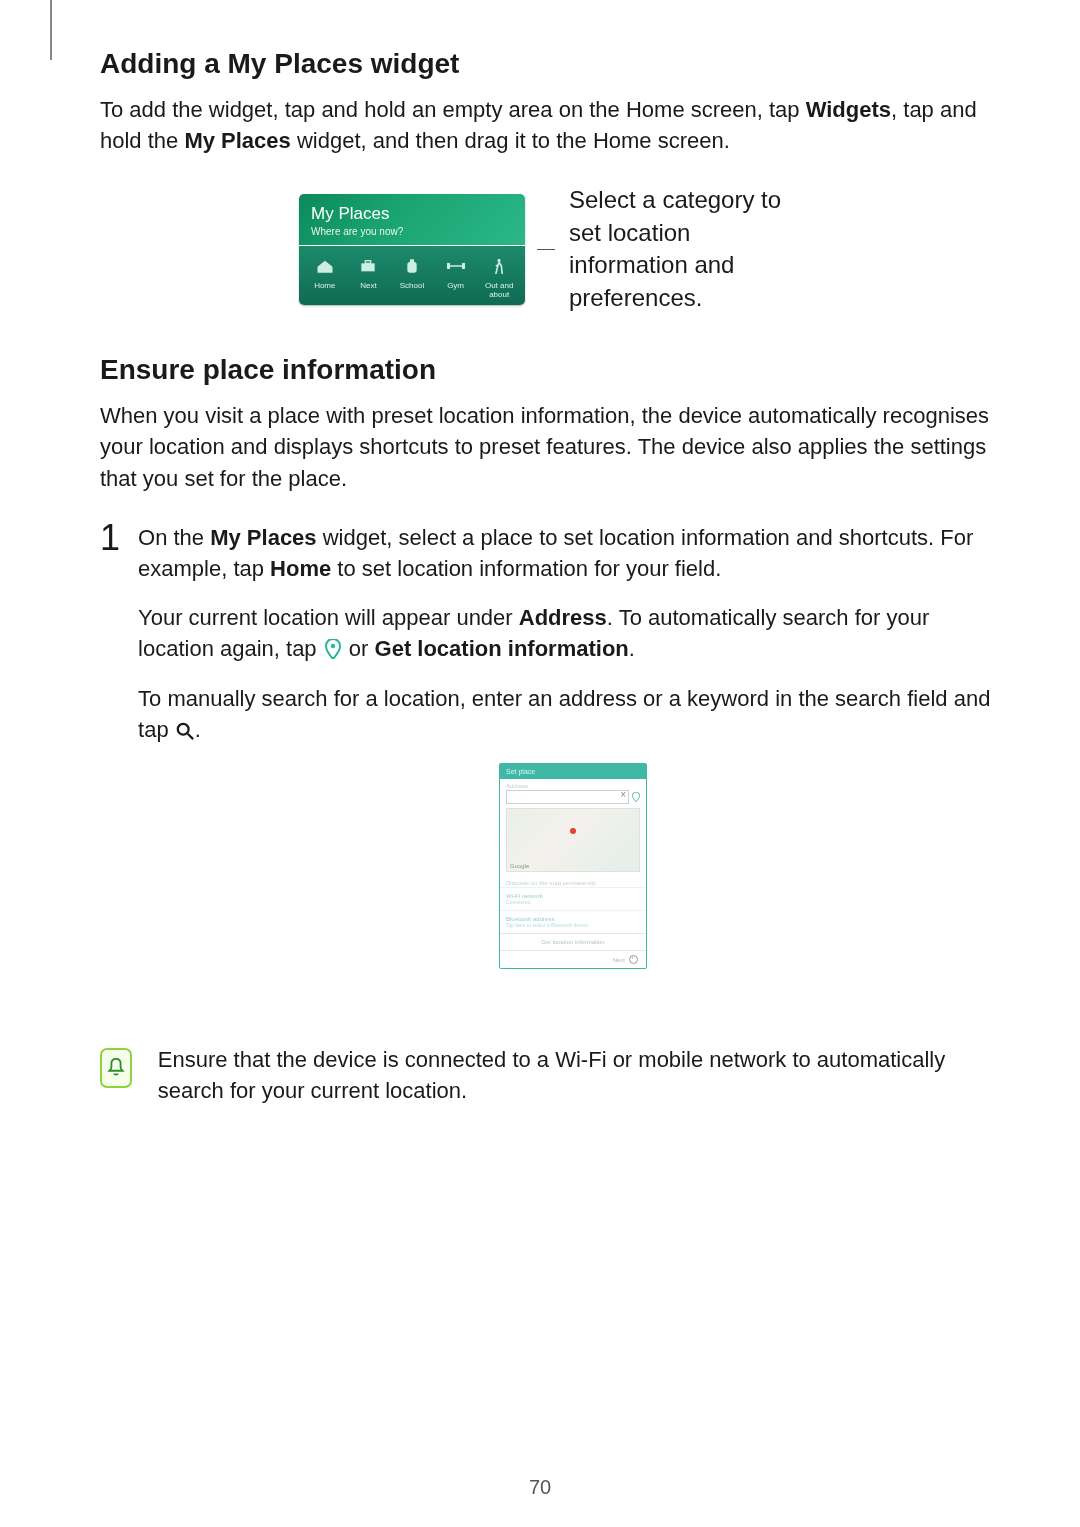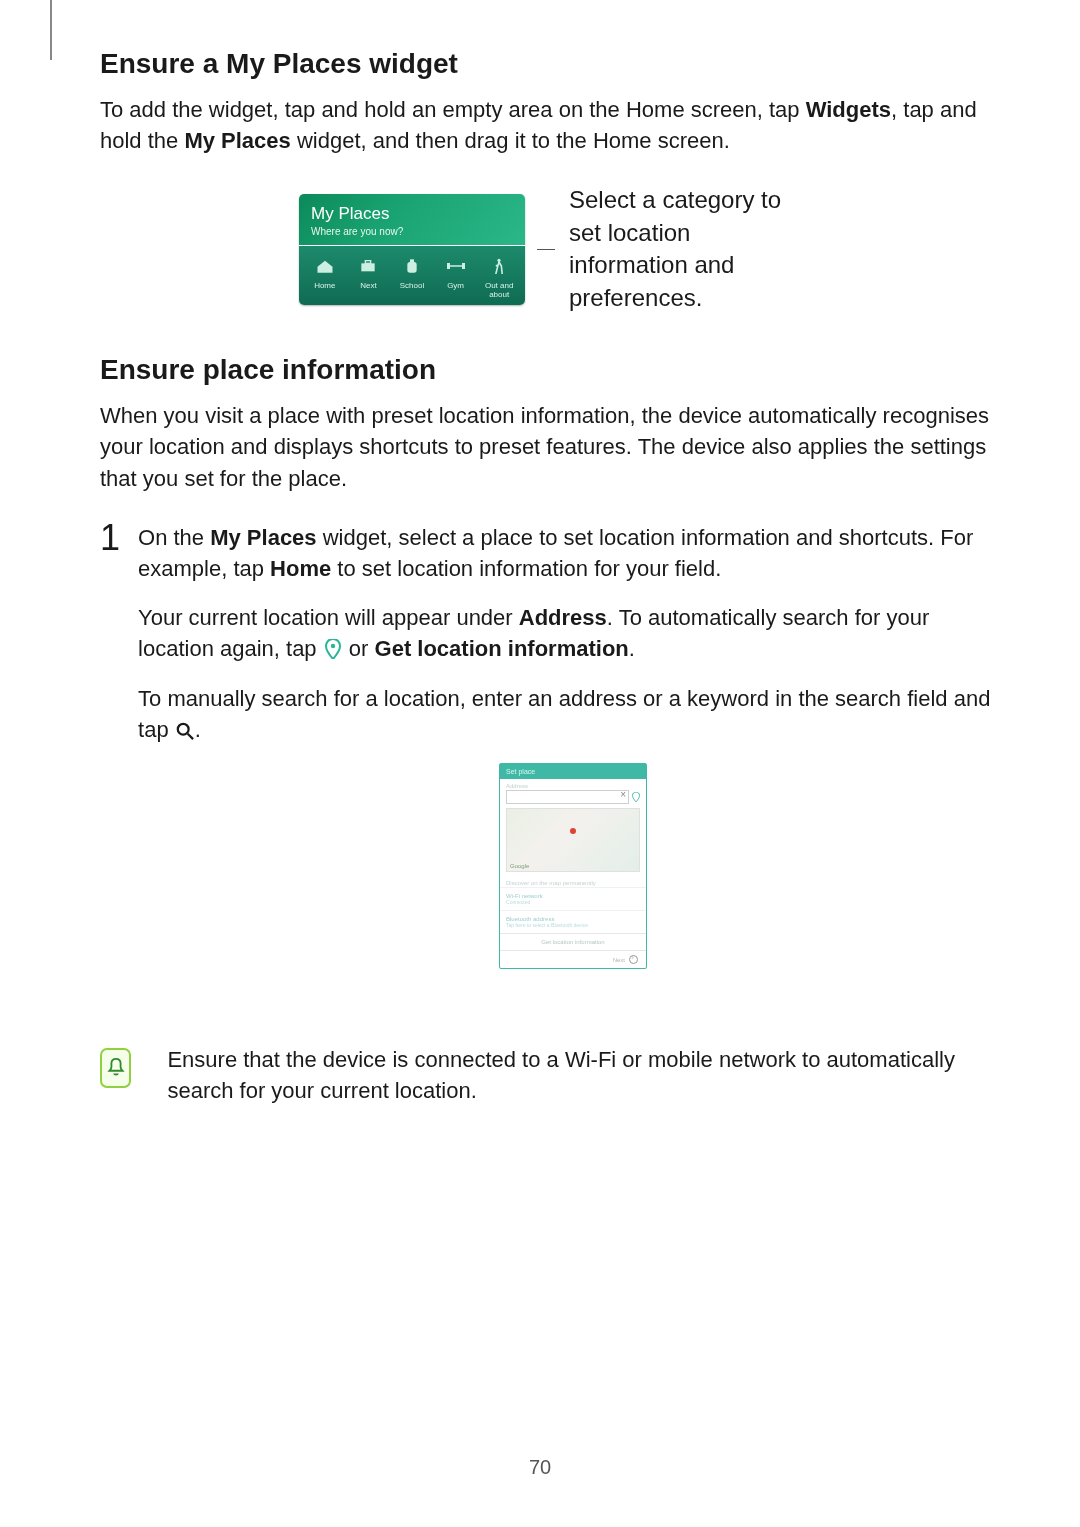--- a/index.html
+++ b/index.html
@@ -180,48 +180,48 @@
   }
   .phone-shot .nav .circ {
     width: 7px; height: 7px; border: 1px solid #999; border-radius: 50%;
     position: relative;
   }
   .phone-shot .nav .circ:after {
     content: "›"; position: absolute; left: 1px; top: -4px; font-size: 9px;
   }
   .note-row {
     display: flex;
-    gap: 36px;
+    gap: 26px;
     align-items: flex-start;
     margin-top: 41px;
   }
   .note-icon {
     width: 36px; height: 36px;
     border: 2px solid #8fd13f;
     border-radius: 7px;
     background: #f6ffe9;
     display: flex; align-items: center; justify-content: center;
     margin-top: 4px;
   }
   .page-number {
     position: absolute;
-    bottom: 48px;
+    bottom: 28px;
     left: 50%;
     transform: translateX(-50%);
     font-size: 20px;
     color: #555;
   }
 </style>
 </head>
 <body>
 
 <div class="page">
   <div class="side-rule"></div>
 
-  <h3 class="subhead">Ensure a My Places widget</h3>
+  <h3 class="subhead">Adding a My Places widget</h3>
   <p class="body">
     <span>To add the widget, tap and hold an empty area on the Home screen, tap </span><span class="bold">Widgets</span><span>, tap and hold the </span><span class="bold">My Places</span><span> widget, and then drag it to the Home screen.</span>
   </p>
 
   <div class="figure-row">
     <div class="widget">
       <div class="widget-top">
         <div class="widget-title">My Places</div>
         <div class="widget-sub">Where are you now?</div>
       </div>

